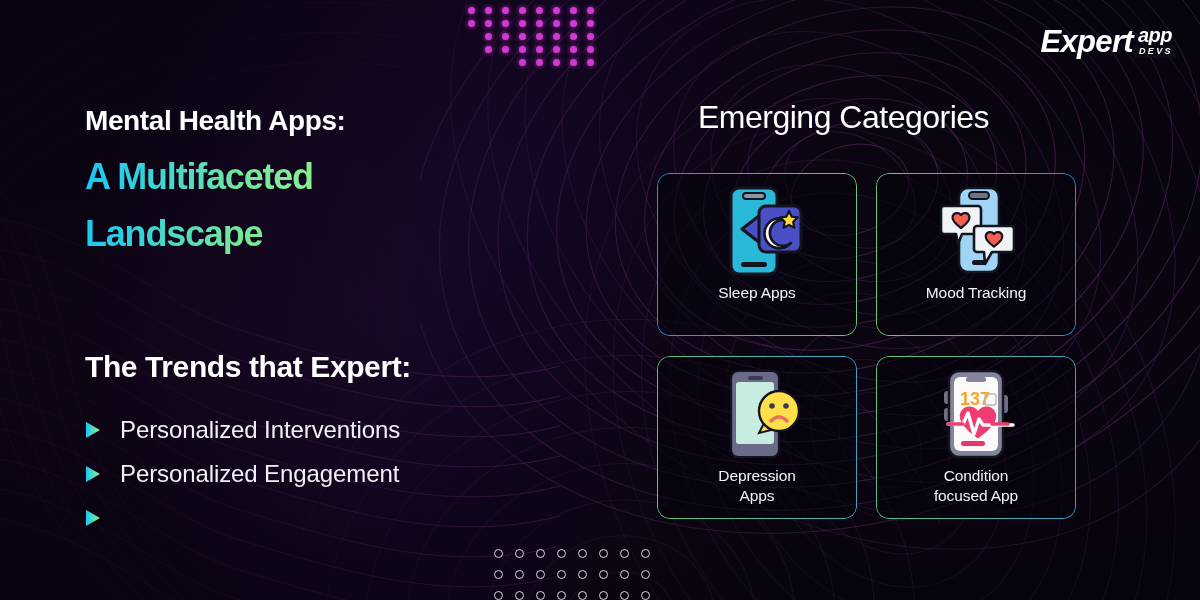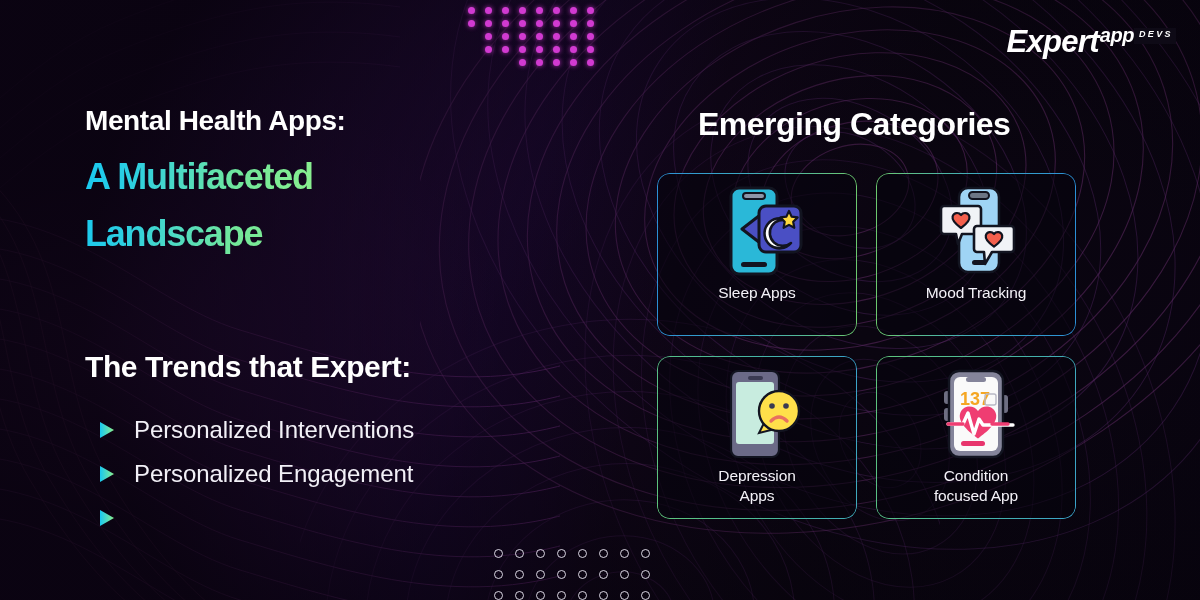--- a/index.html
+++ b/index.html
@@ -68,21 +68,21 @@
   }
   #logo .expert {
     color:#ffffff;
     font-size:31px;
     font-weight:bold;
     letter-spacing:-.7px;
     font-family:"Liberation Sans", sans-serif;
     position:relative;
   }
   #logo .stack {
-    display:flex; flex-direction:row;
+    display:flex; flex-direction:column;
     align-items:stretch;
     margin-left:1px; margin-top:1px;
   }
   #logo .app {
     color:#ffffff;
     font-size:20px; font-weight:bold;
     letter-spacing:-.5px;
     line-height:17px;
     text-align:center;
   }
@@ -123,42 +123,42 @@
   #bigtitle .l2 { display:block; }
 
   #trends-head {
     position:absolute; left:0; top:350px;
     color:#ffffff;
     font-size:30px; font-weight:bold;
     letter-spacing:-.4px;
     white-space:nowrap;
   }
 
-  #trends-list { position:absolute; left:14px; top:408px; }
+  #trends-list { position:absolute; left:0; top:408px; }
   .trend {
     display:flex; align-items:center;
     height:44px;
   }
   .tri {
     width:16px; height:18px;
     margin-right:19px;
     flex:0 0 auto;
   }
   .trend-label {
     color:#f2f0f7;
     font-size:24px;
     letter-spacing:-.1px;
     white-space:nowrap;
   }
 
   
   #right-title {
-    position:absolute; left:698px; top:106px;
+    position:absolute; left:698px; top:99px;
     color:#ffffff;
-    font-size:32px; font-weight:bold;
+    font-size:32px; font-weight:normal;
     letter-spacing:-.5px;
     white-space:nowrap;
   }
 
   #grid {
     position:absolute; left:657px; top:173px;
     display:grid;
     grid-template-columns:200px 200px;
     grid-template-rows:163px 163px;
     gap:20px 19px;

